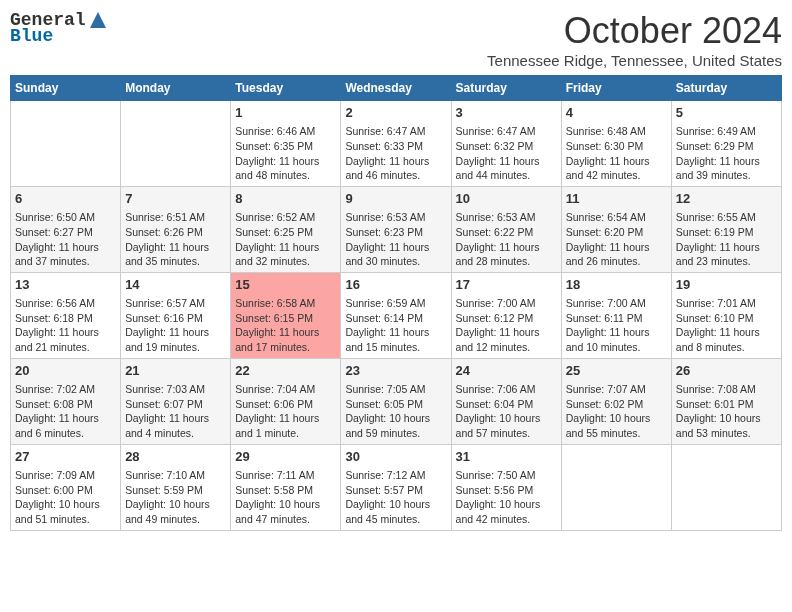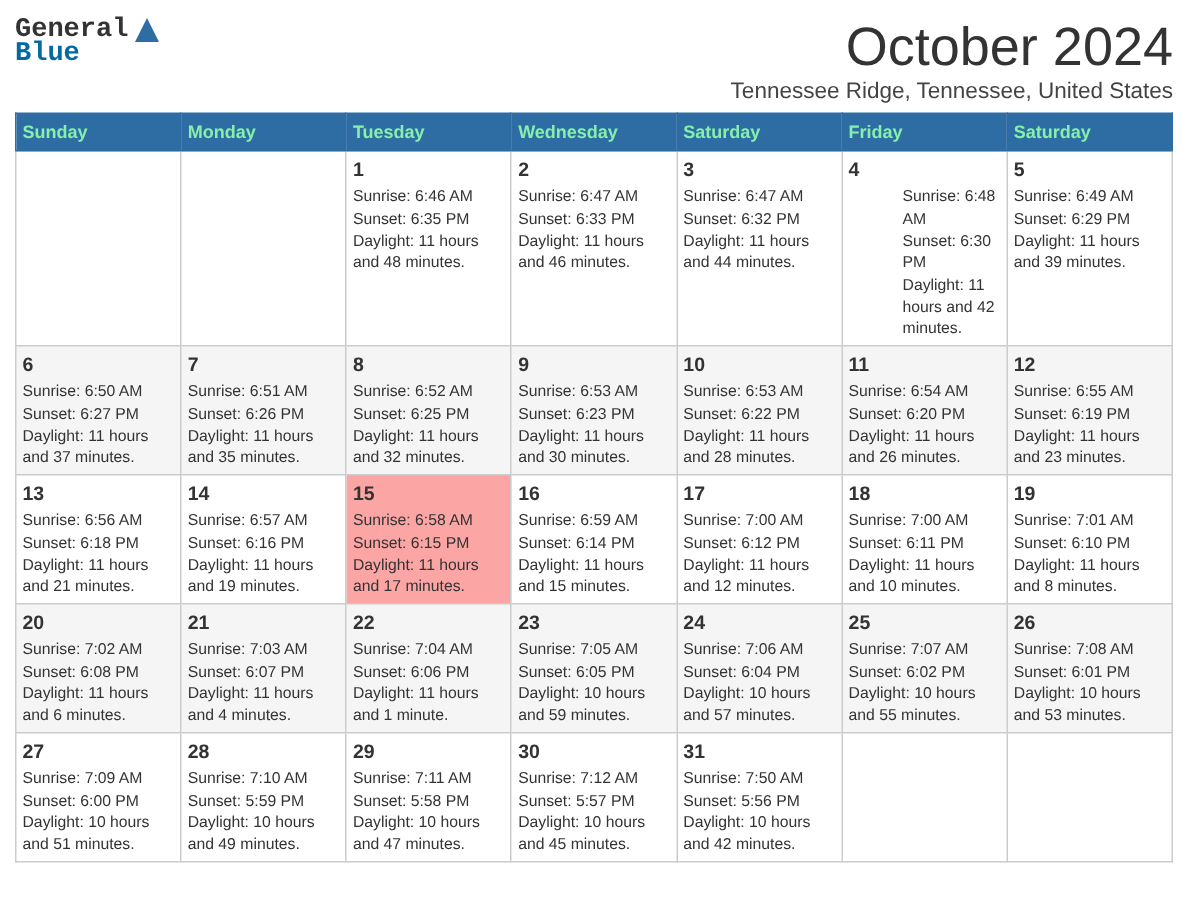--- a/index.html
+++ b/index.html
@@ -38,21 +38,21 @@
       font-size: 15px;
       color: #444;
     }
     table {
       width: 100%;
       border-collapse: collapse;
       font-size: 11px;
     }
     thead th {
       background-color: #2e6da4;
-      color: #86efac;
+      color: #ffffff;
       padding: 5px 4px;
       text-align: left;
       font-size: 12px;
       font-weight: bold;
       border: 1px solid #2e6da4;
     }
     td {
       vertical-align: top;
       border: 1px solid #ccc;
       padding: 3px 4px;
@@ -130,21 +130,21 @@
 Daylight: 11 hours and 46 minutes.</div>
         </td>
         <td style="background-color: rgb(255, 255, 255);">
           <span class="day-num">3</span>
           <div class="day-detail" style="white-space: pre-line;">Sunrise: 6:47 AM
 Sunset: 6:32 PM
 Daylight: 11 hours and 44 minutes.</div>
         </td>
         <td style="background-color: rgb(255, 255, 255);">
           <span class="day-num">4</span>
-          <div class="day-detail" style="white-space: pre-line; margin-left: 36px;">Sunrise: 6:48 AM
+          <div class="day-detail" style="white-space: pre-line;">Sunrise: 6:48 AM
 Sunset: 6:30 PM
 Daylight: 11 hours and 42 minutes.</div>
         </td>
         <td style="background-color: rgb(255, 255, 255);">
           <span class="day-num">5</span>
           <div class="day-detail" style="white-space: pre-line;">Sunrise: 6:49 AM
 Sunset: 6:29 PM
 Daylight: 11 hours and 39 minutes.</div>
         </td>
       </tr>

